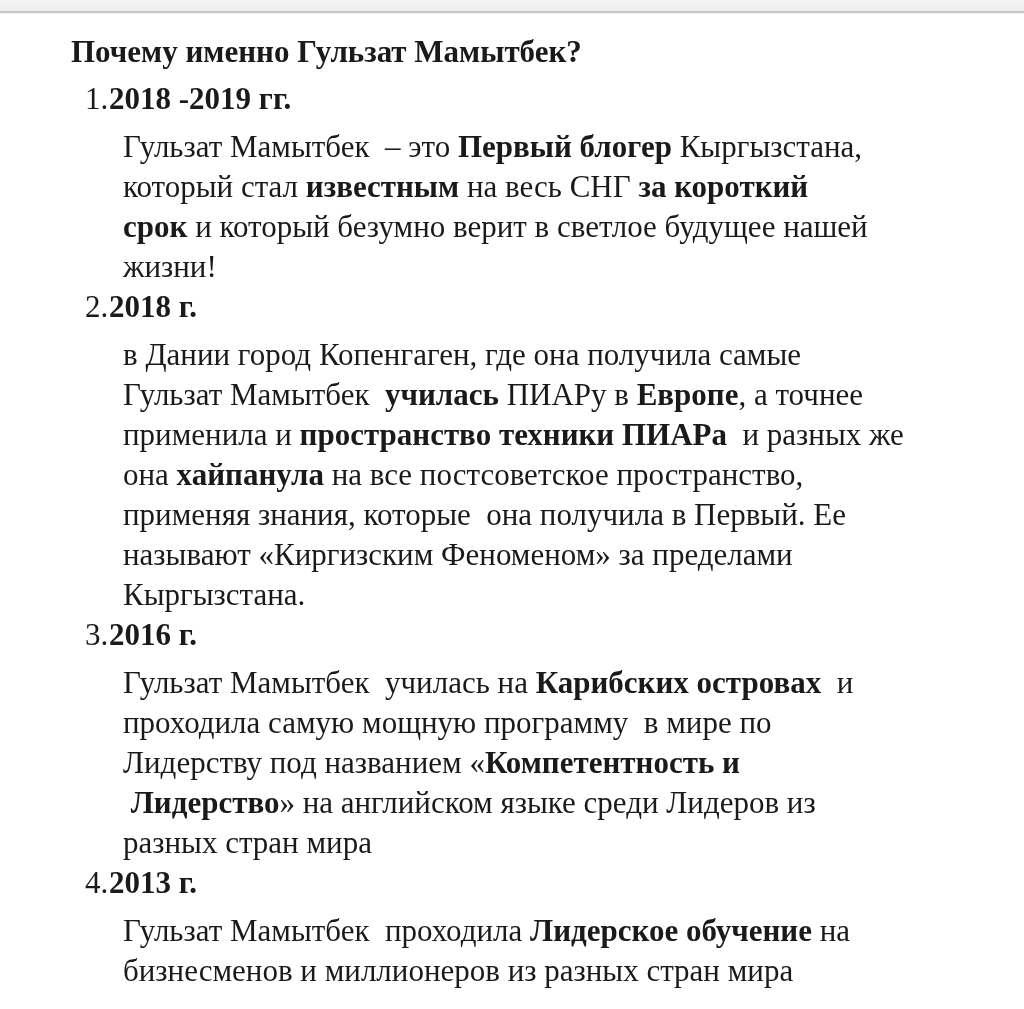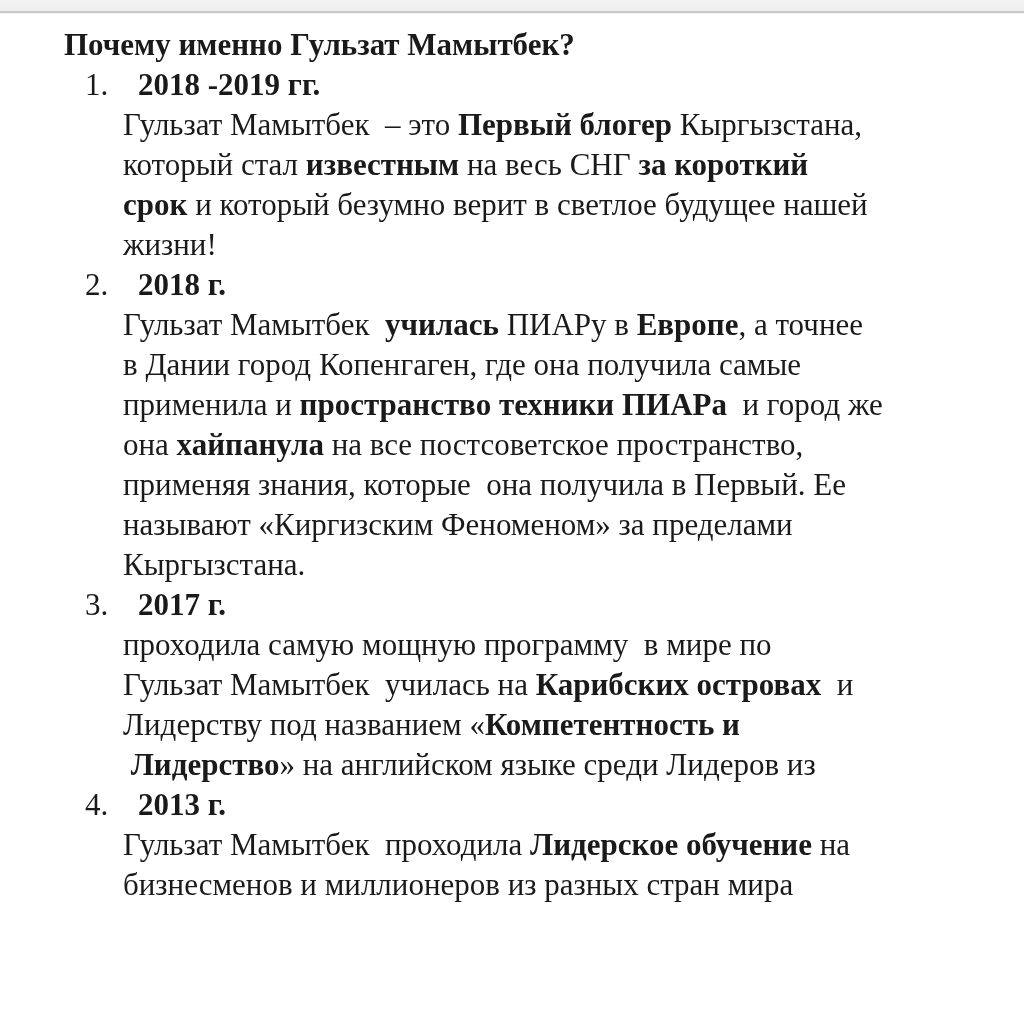--- a/index.html
+++ b/index.html
@@ -17,30 +17,30 @@
     box-shadow: 0 1px 0 rgba(0,0,0,0.05);
   }
   .page {
     padding: 12px 20px 0 64px;
     font-family: "Liberation Serif", "DejaVu Serif", serif;
     font-size: 31px;
     line-height: 40px;
     color: #1a1a1a;
   }
   .title {
-    margin: 0;
+    margin: 7px;
     font-size: 31px;
     line-height: 40px;
     font-weight: bold;
     white-space: pre;
   }
   .item-head { padding-left: 21px; white-space: pre; }
   .num { display: inline-block; min-width: 24px; font-weight: normal; }
-  .date { font-weight: bold; margin-left: 29px; }
-  .item-body { margin-left: 59px; }
+  .date { font-weight: bold; }
+  .item-body { margin-left: 59px; margin-top: 8px; }
   .line { white-space: pre-wrap; }
   .line b { font-weight: bold; }
 </style>
 </head>
 <body>
 
 <div class="topbar"></div>
 
 <div class="page">
   <h1 class="title">Почему именно Гульзат Мамытбек?</h1>
@@ -50,36 +50,37 @@
         <div class="item-body">
           <div class="line"><span>Гульзат Мамытбек  – это </span><b>Первый блогер</b><span> Кыргызстана,</span></div>
           <div class="line"><span>который стал </span><b>известным</b><span> на весь СНГ </span><b>за короткий</b></div>
           <div class="line"><b>срок</b><span> и который безумно верит в светлое будущее нашей</span></div>
           <div class="line"><span>жизни!</span></div>
         </div>
       </div>
       <div class="item">
         <div class="item-head"><span class="num">2.</span><span class="date">2018 г.</span></div>
         <div class="item-body">
+          <div class="line"><span>в Дании город Копенгаген, где она получила самые</span></div>
           <div class="line"><span>Гульзат Мамытбек  </span><b>училась</b><span> ПИАРу в </span><b>Европе</b><span>, а точнее</span></div>
-          <div class="line"><span>в Дании город Копенгаген, где она получила самые</span></div>
-          <div class="line"><span>применила и </span><b>пространство техники ПИАРа</b><span>  и город же</span></div>
+          <div class="line"><span>применила и </span><b>пространство техники ПИАРа</b><span>  и разных же</span></div>
           <div class="line"><span>она </span><b>хайпанула</b><span> на все постсоветское пространство,</span></div>
           <div class="line"><span>применяя знания, которые  она получила в Первый. Ее</span></div>
           <div class="line"><span>называют «Киргизским Феноменом» за пределами</span></div>
           <div class="line"><span>Кыргызстана.</span></div>
         </div>
       </div>
       <div class="item">
-        <div class="item-head"><span class="num">3.</span><span class="date">2017 г.</span></div>
+        <div class="item-head"><span class="num">3.</span><span class="date">2016 г.</span></div>
         <div class="item-body">
+          <div class="line"><span>Гульзат Мамытбек  училась на </span><b>Карибских островах</b><span>  и</span></div>
           <div class="line"><span>проходила самую мощную программу  в мире по</span></div>
-          <div class="line"><span>Гульзат Мамытбек  училась на </span><b>Карибских островах</b><span>  и</span></div>
           <div class="line"><span>Лидерству под названием «</span><b>Компетентность и</b></div>
           <div class="line"><span> </span><b>Лидерство</b><span>» на английском языке среди Лидеров из</span></div>
+          <div class="line"><span>разных стран мира</span></div>
         </div>
       </div>
       <div class="item">
         <div class="item-head"><span class="num">4.</span><span class="date">2013 г.</span></div>
         <div class="item-body">
           <div class="line"><span>Гульзат Мамытбек  проходила </span><b>Лидерское обучение</b><span> на</span></div>
           <div class="line"><span>бизнесменов и миллионеров из разных стран мира</span></div>
         </div>
       </div>
     </div>

